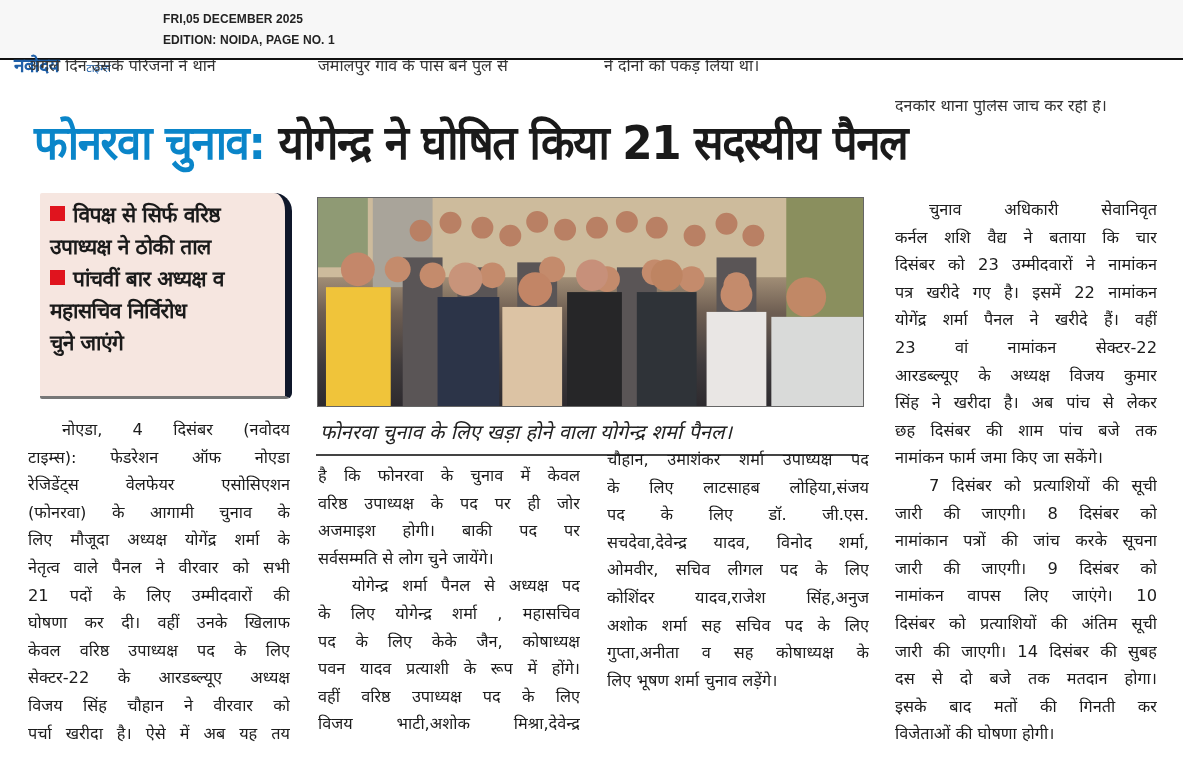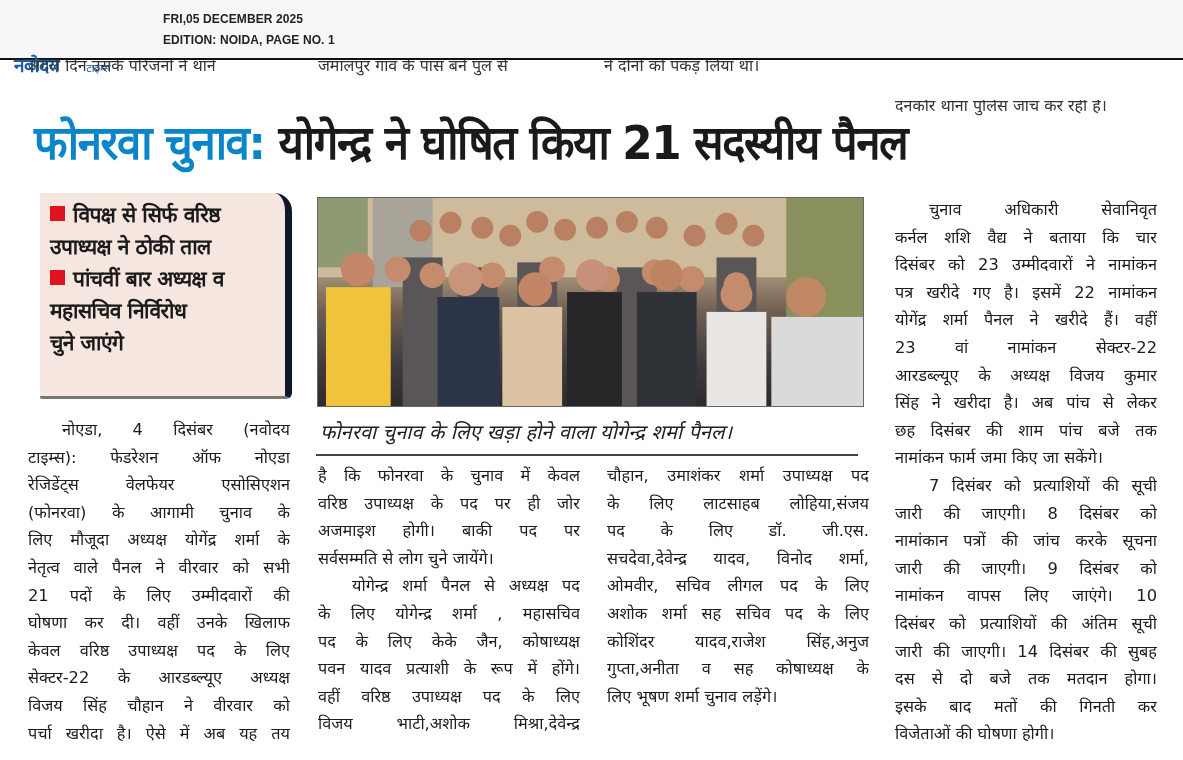--- a/index.html
+++ b/index.html
@@ -157,28 +157,28 @@
   <p>अजमाइश होगी। बाकी पद पर</p>
   <p class="last">सर्वसम्मति से लोग चुने जायेंगे।</p>
   <p class="indent">योगेन्द्र शर्मा पैनल से अध्यक्ष पद</p>
   <p>के लिए योगेन्द्र शर्मा , महासचिव</p>
   <p>पद के लिए केके जैन, कोषाध्यक्ष</p>
   <p>पवन यादव प्रत्याशी के रूप में होंगे।</p>
   <p>वहीं वरिष्ठ उपाध्यक्ष पद के लिए</p>
   <p>विजय भाटी,अशोक मिश्रा,देवेन्द्र</p>
 </div>
 
-<div class="col" style="left:607px;top:462px;width:262px;">
+<div class="col" style="left:607px;top:446px;width:262px;">
   <p>चौहान, उमाशंकर शर्मा उपाध्यक्ष पद</p>
   <p>के लिए लाटसाहब लोहिया,संजय</p>
   <p>पद के लिए डॉ. जी.एस.</p>
   <p>सचदेवा,देवेन्द्र यादव, विनोद शर्मा,</p>
   <p>ओमवीर, सचिव लीगल पद के लिए</p>
+  <p>कोशिंदर यादव,राजेश सिंह,अनुज</p>
   <p>अशोक शर्मा सह सचिव पद के लिए</p>
-  <p>कोशिंदर यादव,राजेश सिंह,अनुज</p>
   <p>गुप्ता,अनीता व सह कोषाध्यक्ष के</p>
   <p class="last">लिए भूषण शर्मा चुनाव लड़ेंगे।</p>
 </div>
 
 <div class="col" style="left:895px;top:196px;width:262px;">
   <p class="indent">चुनाव अधिकारी सेवानिवृत</p>
   <p>कर्नल शशि वैद्य ने बताया कि चार</p>
   <p>दिसंबर को 23 उम्मीदवारों ने नामांकन</p>
   <p>पत्र खरीदे गए है। इसमें 22 नामांकन</p>
   <p>योगेंद्र शर्मा पैनल ने खरीदे हैं। वहीं</p>

